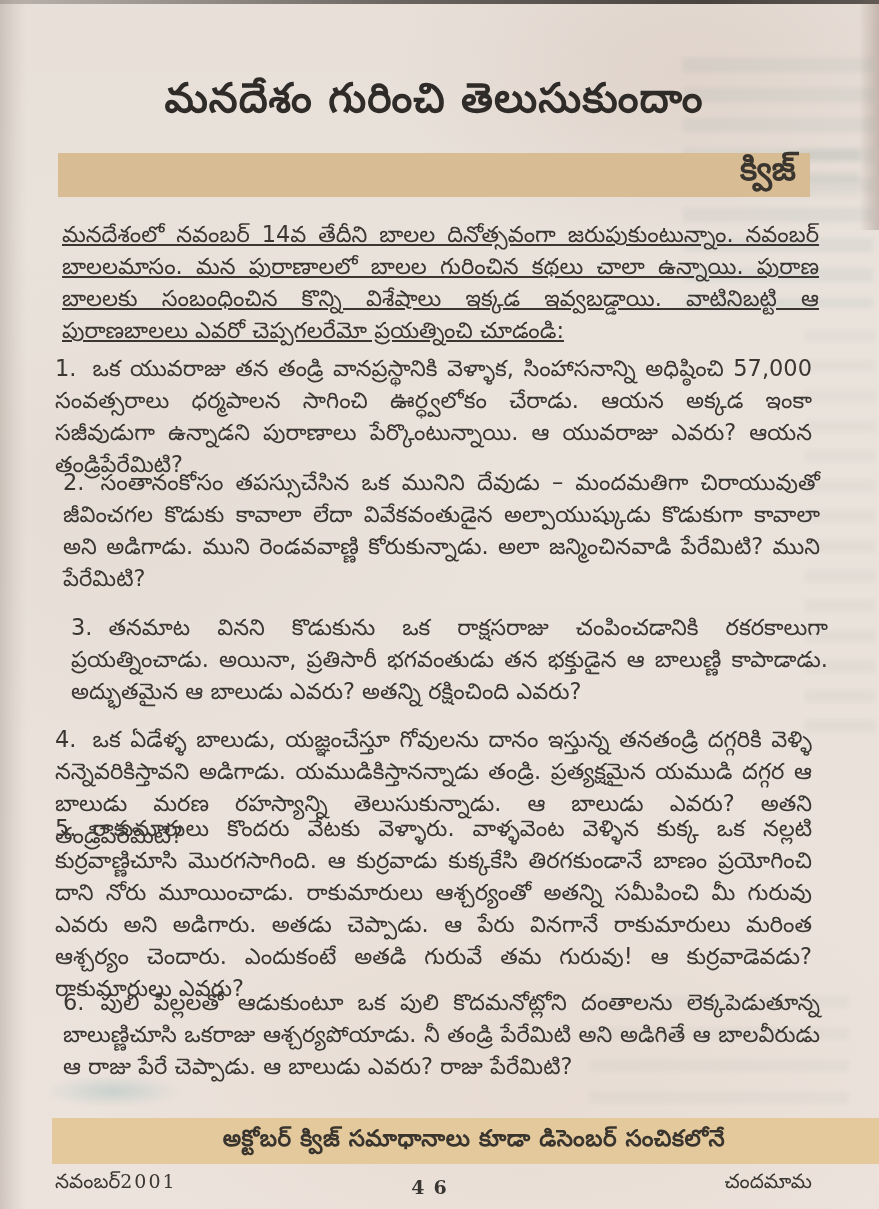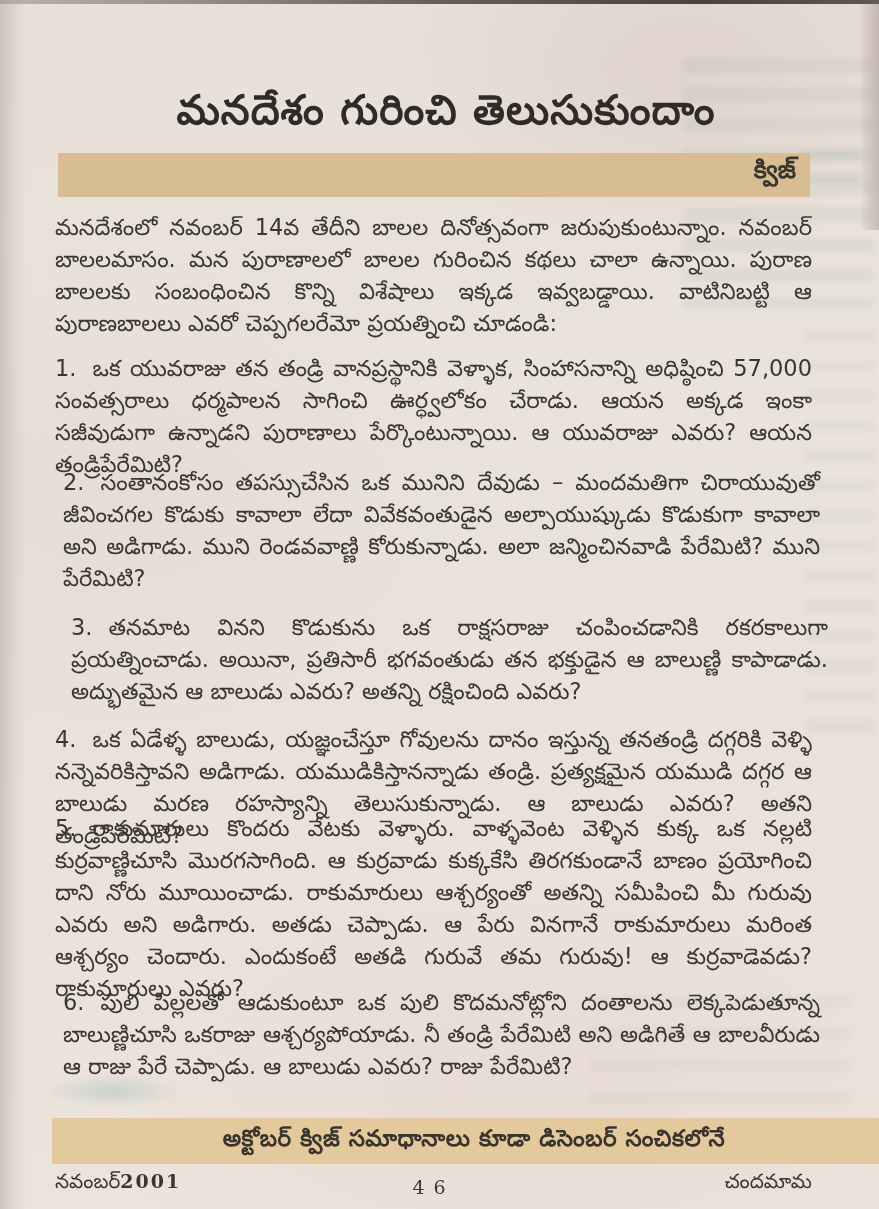--- a/index.html
+++ b/index.html
@@ -30,21 +30,21 @@
     background:radial-gradient(ellipse at center, rgba(80,150,160,0.22), rgba(80,150,160,0) 75%);}
   .bleed-d{top:995px;right:30px;width:260px;height:110px;opacity:.45;
     background:repeating-linear-gradient(180deg, rgba(120,140,130,0.12) 0 13px, rgba(120,140,130,0) 13px 32px);}
   .bleed-e{top:150px;right:20px;width:60px;height:46px;opacity:.5;
     background:repeating-linear-gradient(180deg, rgba(96,130,122,0.18) 0 10px, rgba(96,130,122,0) 10px 22px);}
 
   .title{position:absolute;top:74px;left:56px;width:756px;text-align:center;
     font-size:41px;font-weight:700;letter-spacing:1px;color:#2e2b28;}
   .quiz-band{position:absolute;top:153px;left:58px;width:752px;height:44px;
     background:var(--band,#d8bd94);display:flex;align-items:center;justify-content:flex-end;}
-  .quiz-band .label{font-size:25px;font-weight:700;color:#3a362f;padding-right:14px;transform:translateY(-3px);}
+  .quiz-band .label{font-size:33px;font-weight:700;color:#3a362f;padding-right:14px;transform:translateY(-3px);}
 
   .para{position:absolute;left:55px;width:757px;text-align:justify;
     font-size:22.5px;line-height:32px;color:#3a3733;}
   .q-num{font-weight:500;margin-right:16px;}
   .intro{top:211px;}
   .q1{top:352px;}
   .q2{top:458px;}
   .q3{top:595px;}
   .q4{top:723px;}
   .q5{top:812px;}
@@ -52,48 +52,48 @@
   .answers-note{position:absolute;top:1078px;left:55px;width:757px;text-align:right;
     font-size:22.5px;color:#3a3733;}
 
   .footer-band{position:absolute;top:1118px;left:52px;width:844px;height:46px;
     background:var(--footerBand,#e4c99c);display:flex;align-items:center;justify-content:center;}
   .footer-band .label{font-size:23px;font-weight:700;color:#39352e;letter-spacing:.5px;}
 
   .footer-line{position:absolute;top:1168px;left:55px;width:757px;height:30px;
     display:flex;align-items:flex-end;justify-content:space-between;font-size:20px;color:#3a3733;}
   .footer-left{display:flex;align-items:baseline;}
-  .footer-year{font-family:"DejaVu Serif","Liberation Serif",serif;font-weight:700;letter-spacing:2px;font-size:19px;}
+  .footer-year{font-family:"DejaVu Serif","Liberation Serif",serif;font-weight:400;letter-spacing:2px;font-size:19px;}
   .footer-page{position:absolute;left:0;right:0;text-align:center;
-    font-family:"DejaVu Serif","Liberation Serif",serif;font-weight:400;font-size:19px;letter-spacing:9px;}
+    font-family:"DejaVu Serif","Liberation Serif",serif;font-weight:700;font-size:19px;letter-spacing:9px;}
   .footer-right{z-index:1;margin-top:36px;}
   .footer-left{z-index:1;}
 </style>
 </head>
 <body>
 
 <div class="page">
 
   <div class="edge-top"></div>
   <div class="edge-left"></div>
   <div class="edge-right-top"></div>
 
   <div class="bleed bleed-a"></div>
   <div class="bleed bleed-b"></div>
   <div class="bleed bleed-c"></div>
   <div class="bleed bleed-d"></div>
   <div class="bleed bleed-e"></div>
 
-  <h1 class="title" style="margin:12px;">మనదేశం గురించి తెలుసుకుందాం</h1>
+  <h1 class="title" style="margin:0;">మనదేశం గురించి తెలుసుకుందాం</h1>
 
   <div class="quiz-band">
     <span class="label">క్విజ్</span>
   </div>
 
-  <p class="para intro" style="margin:0;">మనదేశంలో నవంబర్ 14వ తేదీని బాలల దినోత్సవంగా జరుపుకుంటున్నాం. నవంబర్ బాలలమాసం. మన పురాణాలలో బాలల గురించిన కథలు చాలా ఉన్నాయి. పురాణ బాలలకు సంబంధించిన కొన్ని విశేషాలు ఇక్కడ ఇవ్వబడ్డాయి. వాటినిబట్టి ఆ పురాణబాలలు ఎవరో చెప్పగలరేమో ప్రయత్నించి చూడండి:</p>
+  <p class="para intro" style="margin:7px;text-decoration:underline;">మనదేశంలో నవంబర్ 14వ తేదీని బాలల దినోత్సవంగా జరుపుకుంటున్నాం. నవంబర్ బాలలమాసం. మన పురాణాలలో బాలల గురించిన కథలు చాలా ఉన్నాయి. పురాణ బాలలకు సంబంధించిన కొన్ని విశేషాలు ఇక్కడ ఇవ్వబడ్డాయి. వాటినిబట్టి ఆ పురాణబాలలు ఎవరో చెప్పగలరేమో ప్రయత్నించి చూడండి:</p>
 
   <p class="para q1" style="margin:0;">
     <span class="q-num">1.</span><span>ఒక యువరాజు తన తండ్రి వానప్రస్థానికి వెళ్ళాక, సింహాసనాన్ని అధిష్ఠించి 57,000 సంవత్సరాలు ధర్మపాలన సాగించి ఊర్ధ్వలోకం చేరాడు. ఆయన అక్కడ ఇంకా సజీవుడుగా ఉన్నాడని పురాణాలు పేర్కొంటున్నాయి. ఆ యువరాజు ఎవరు? ఆయన తండ్రిపేరేమిటి?</span>
   </p>
 
   <p class="para q2" style="margin:8px;">
     <span class="q-num">2.</span><span>సంతానంకోసం తపస్సుచేసిన ఒక మునిని దేవుడు – మందమతిగా చిరాయువుతో జీవించగల కొడుకు కావాలా లేదా వివేకవంతుడైన అల్పాయుష్కుడు కొడుకుగా కావాలా అని అడిగాడు. ముని రెండవవాణ్ణి కోరుకున్నాడు. అలా జన్మించినవాడి పేరేమిటి? ముని పేరేమిటి?</span>
   </p>
 
   <p class="para q3" style="margin:16px;">

